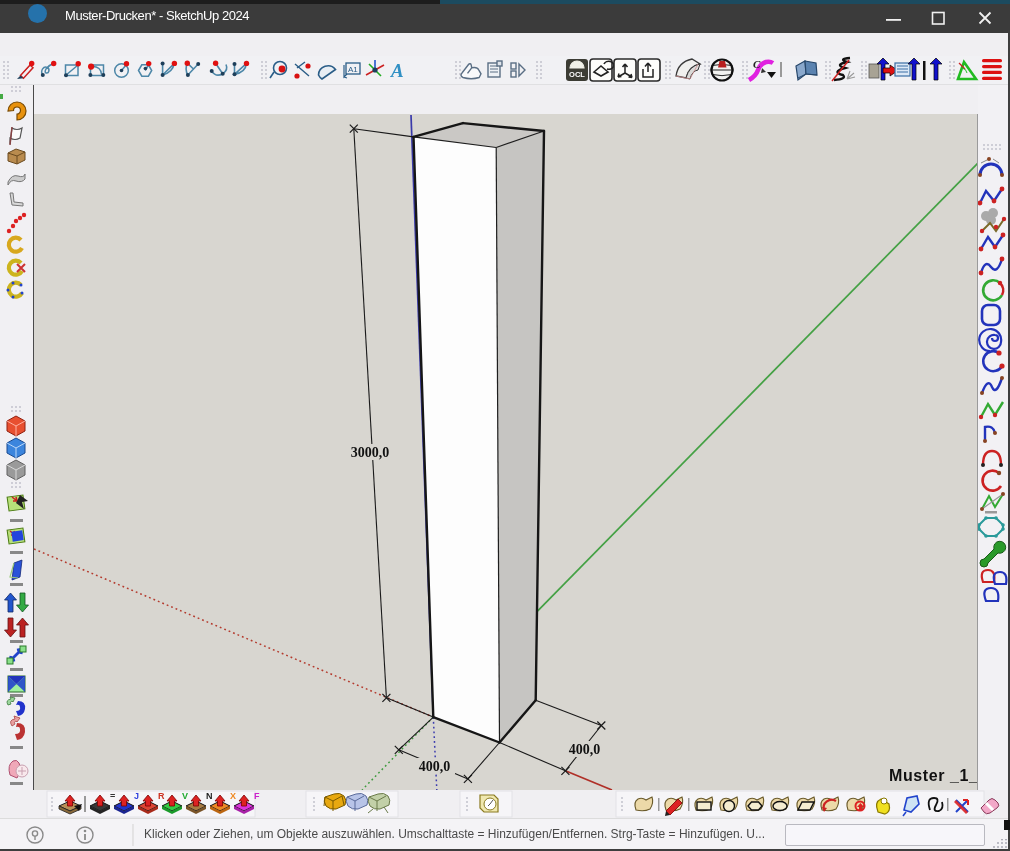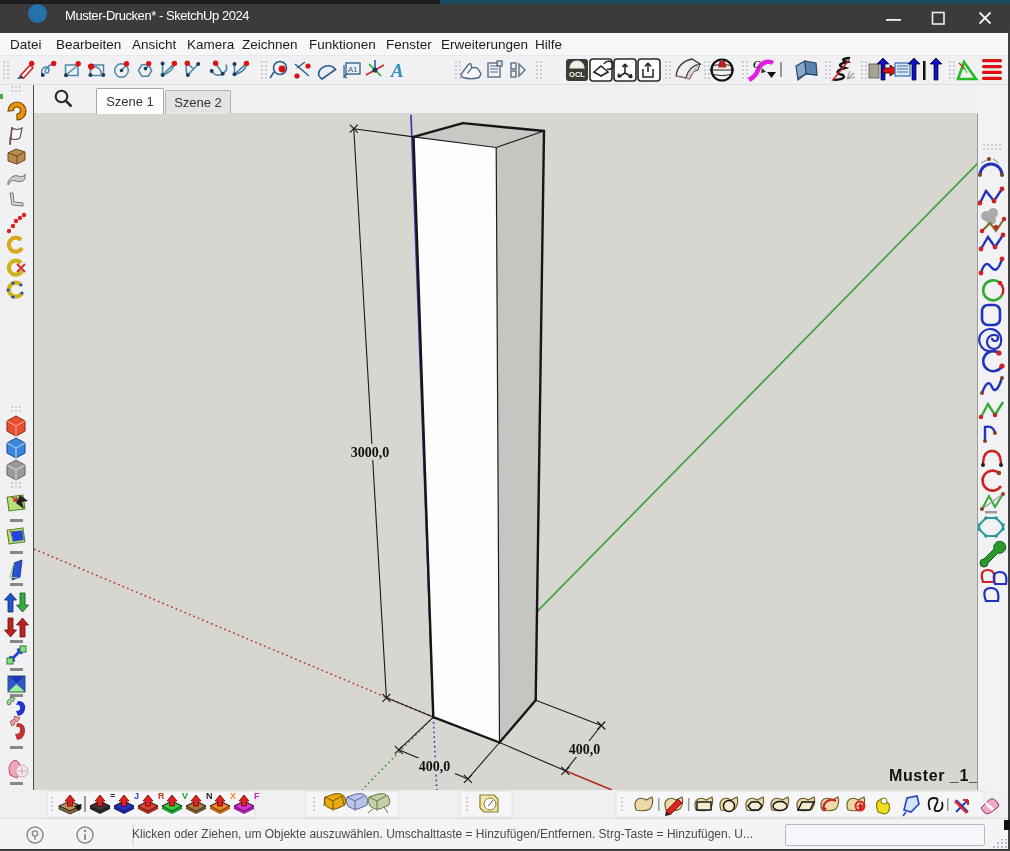--- a/index.html
+++ b/index.html
@@ -24,49 +24,38 @@
   .tab { position:absolute; font-size:13px; color:#333; text-align:center; }
   #tab1 { left:62px; top:3px; width:68px; height:26px; background:#fff; border:1px solid #a9a9a9; border-bottom:none; border-radius:2px 2px 0 0; line-height:25px; z-index:2;}
   #tab2 { left:131px; top:5px; width:66px; height:24px; background:#e4e3e6; border:1px solid #b4b4b4; border-bottom:none; border-radius:2px 2px 0 0; line-height:23px; }
 
   #viewport { left:34px; top:114px; width:818px; height:676px; background:#d8d6d0; }
   #rightcol { left:978px; top:85px; width:30px; height:705px; background:#f2f1f4; }
   #rightborder { left:1008px; top:30px; width:2px; height:821px; background:#3e3e3e; }
 
   #bottombar { left:0; top:790px; width:1008px; height:28px; background:#f0eff2; }
   #statusbar { left:0; top:818px; width:1010px; height:31px; background:#f4f3f6; border-top:1px solid #dcdcdc; }
-  #statustext { left:132px; top:8px; font-size:12px; color:#4a4a4a; white-space:nowrap; }
+  #statustext { left:144px; top:8px; font-size:12px; color:#4a4a4a; white-space:nowrap; }
   #statusinput { left:785px; top:5px; width:200px; height:22px; background:#f7f6fa; border:1px solid #b9b9c0; border-radius:2px; }
   #botborder { left:0; top:849px; width:1010px; height:2px; background:#3e3e3e; }
 </style>
 </head>
 <body>
 <div id="win">
   <div id="topstrip" class="abs"></div>
   <div id="topstripL" class="abs"></div>
   <div id="titlebar" class="abs"></div>
   <div id="logo" class="abs"></div>
   <div id="title" class="abs">Muster-Drucken* - SketchUp 2024</div>
   <svg class="abs" style="left:880px;top:4px;" width="120" height="29" viewBox="0 0 120 29">
     <rect x="6" y="15" width="15" height="1.8" fill="#f0f0f0"></rect>
     <rect x="52.5" y="8.5" width="11.5" height="11.5" fill="none" stroke="#f0f0f0" stroke-width="1.6"></rect>
     <path d="M99.5,8.5 l11,11 m0,-11 l-11,11" stroke="#f0f0f0" stroke-width="1.8"></path>
   </svg>
 
-  <div id="menubar" class="abs">
-    <span class="mi" style="left:10px;">Datei</span>
-    <span class="mi" style="left:56px;">Bearbeiten</span>
-    <span class="mi" style="left:132px;">Ansicht</span>
-    <span class="mi" style="left:187px;">Kamera</span>
-    <span class="mi" style="left:242px;">Zeichnen</span>
-    <span class="mi" style="left:309px;">Funktionen</span>
-    <span class="mi" style="left:386px;">Fenster</span>
-    <span class="mi" style="left:441px;">Erweiterungen</span>
-    <span class="mi" style="left:535px;">Hilfe</span>
-  </div>
 
   <div id="toolbar" class="abs">
 <svg width="1010" height="29" viewBox="0 0 1010 29">
   <g fill="#c2c2cc">
     <g id="dots">
             <circle cx="4" cy="6" r="1"></circle>
             <circle cx="8" cy="6" r="1"></circle>
             <circle cx="4" cy="10" r="1"></circle>
             <circle cx="8" cy="10" r="1"></circle>
             <circle cx="4" cy="14" r="1"></circle>
@@ -325,28 +314,20 @@
     <path d="M17,638 q9,0 8,9 q-1,7 -8,8 l-2,-6 q6,0 5,-5 q0,-3 -4,-2z" fill="#bb3333"></path>
     <rect x="10" y="661" width="13" height="3" fill="#888"></rect>
     <path d="M10,690 q-3,-10 3,-14 q4,-2 6,2 l2,7 -4,8z" fill="#f0a8b8" stroke="#b05070" stroke-width="1"></path>
     <circle cx="22" cy="686" r="6" fill="#f8e8ec" stroke="#c8a0b0" stroke-width="1"></circle>
     <path d="M22,682 v8 m-4,-4 h8" stroke="#c8a0b0" stroke-width="1"></path>
     <rect x="10" y="697" width="13" height="3" fill="#888"></rect>
   </g>
 </svg>
   </div>
   <div id="leftborder" class="abs"></div>
-  <div id="tabbar" class="abs">
-    <svg class="abs" style="left:17px;top:2px;" width="26" height="26" viewBox="0 0 26 26">
-      <circle cx="10.5" cy="9.5" r="5.8" fill="none" stroke="#2a2a2a" stroke-width="2.1"></circle>
-      <line x1="14.8" y1="13.8" x2="20.5" y2="19.5" stroke="#2a2a2a" stroke-width="2.6"></line>
-    </svg>
-    <div id="tab1" class="tab">Szene 1</div>
-    <div id="tab2" class="tab">Szene 2</div>
-  </div>
 
   <div id="viewport" class="abs">
 <svg width="944" height="676" viewBox="0 0 944 676">
   <rect width="944" height="676" fill="#d8d6d0"></rect>
 
   <line x1="0" y1="435" x2="399.3" y2="603.1" stroke="#b43b2e" stroke-width="1.5" stroke-dasharray="1.8,3"></line>
   <line x1="399.3" y1="603.1" x2="328" y2="676" stroke="#3f9b3f" stroke-width="1.5" stroke-dasharray="1.8,3"></line>
   <line x1="399.3" y1="603.1" x2="402.8" y2="676" stroke="#3c3cae" stroke-width="1.5" stroke-dasharray="1.8,3"></line>
 
   <line x1="503" y1="497.6" x2="945" y2="48" stroke="#44a144" stroke-width="1.7"></line>

